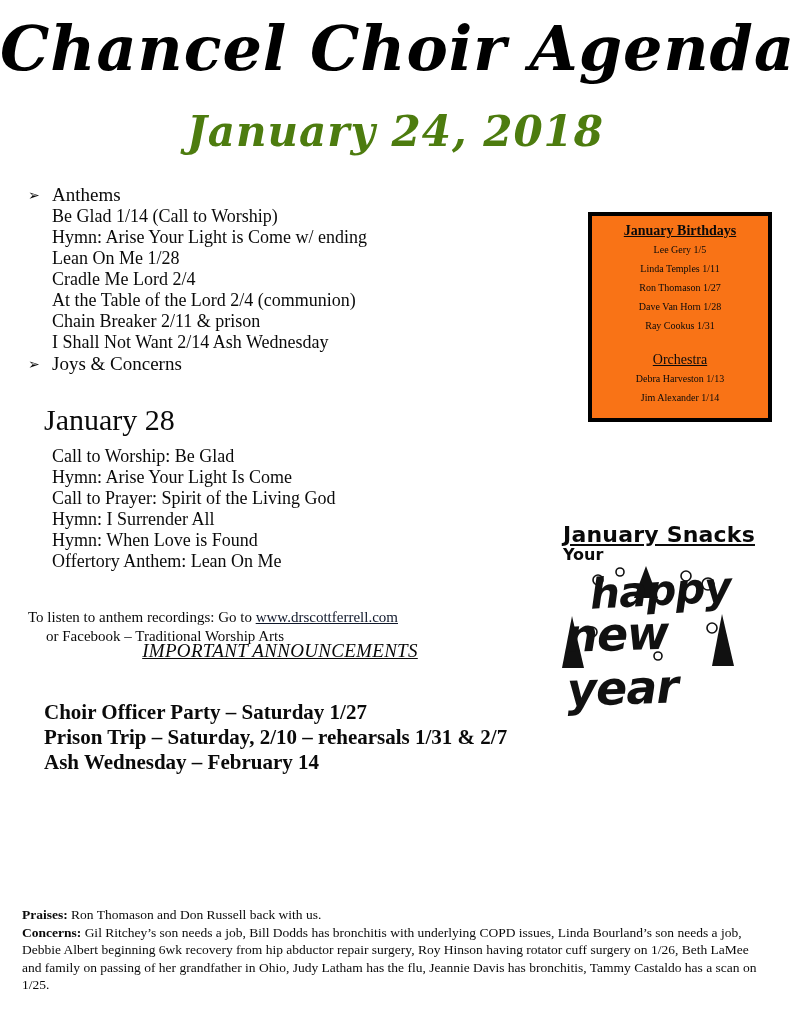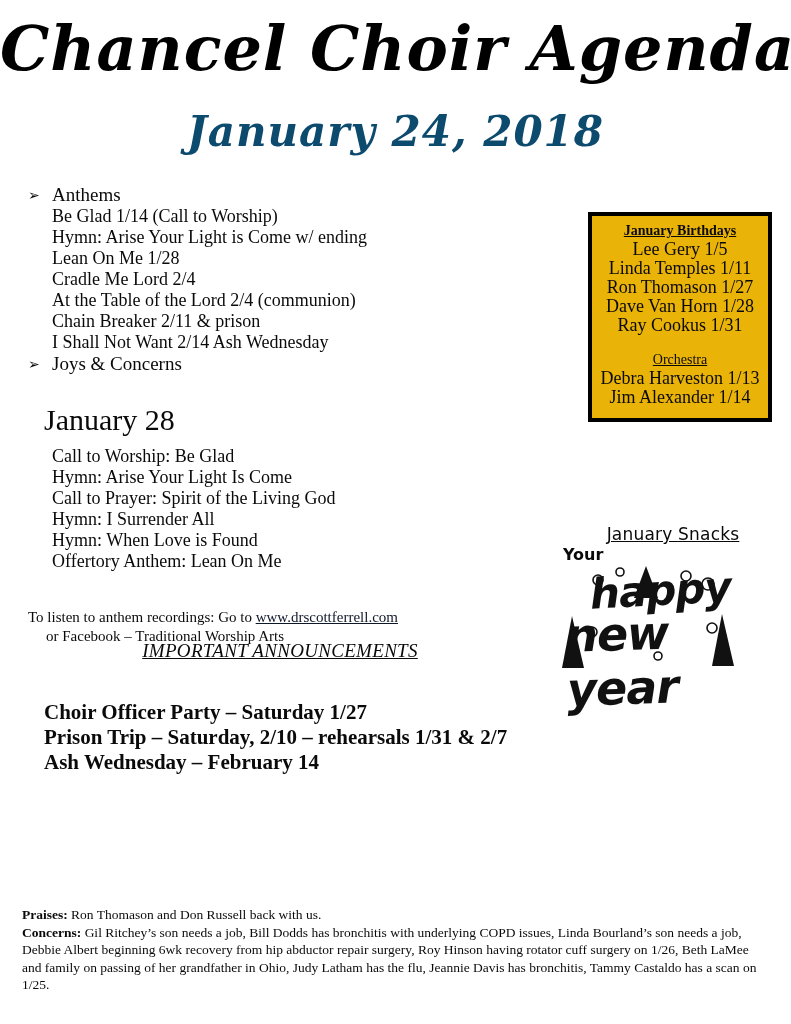--- a/index.html
+++ b/index.html
@@ -44,21 +44,21 @@
     left: 0;
     width: 791px;
     text-align: center;
     font-family: "DejaVu Serif", "Liberation Serif", serif;
     font-style: italic;
     font-weight: 700;
     font-size: 42px;
     line-height: 56px;
     letter-spacing: 1px;
     white-space: nowrap;
-    color: #0c4a6e;
+    color: #4d7c0f;
   }
 
   
   .agenda {
     position: absolute;
     top: 184px;
     left: 28px;
     width: 420px;
   }
   .bullet-row {
@@ -150,59 +150,58 @@
   }
 
   
   .birthday-box {
     position: absolute;
     top: 212px;
     left: 588px;
     width: 184px;
     height: 210px;
     border: 4px solid #000;
-    background: #eab308;
+    background: #f97316;
     box-sizing: border-box;
     text-align: center;
     padding-top: 6px;
   }
   .bd-title {
     font-size: 14px;
     font-weight: 700;
     text-decoration: underline;
     line-height: 18px;
   }
   .bd-list { margin: 0; padding: 0; list-style: none; }
   .bd-list li {
-    font-size: 18px;
+    font-size: 10px;
     line-height: 19px;
     white-space: nowrap;
   }
   .bd-gap { height: 15px; }
   .bd-sub {
     font-size: 14px;
     text-decoration: underline;
     line-height: 19px;
   }
 
   
   .snacks {
     position: absolute;
     top: 524px;
     left: 563px;
     width: 220px;
   }
   .snack-title {
     font-family: "DejaVu Sans", "Liberation Sans", sans-serif;
-    font-size: 17px;
-    font-weight: 400;
+    font-size: 22px;
+    font-weight: 700;
     text-decoration: underline;
     line-height: 21px;
     letter-spacing: 0.2px;
-    text-align: center;
   }
   .snack-group {
     font-family: "DejaVu Sans", "Liberation Sans", sans-serif;
     font-size: 16px;
     font-weight: 700;
     line-height: 20px;
   }
   .clipart {
     position: absolute;
     top: 558px;

